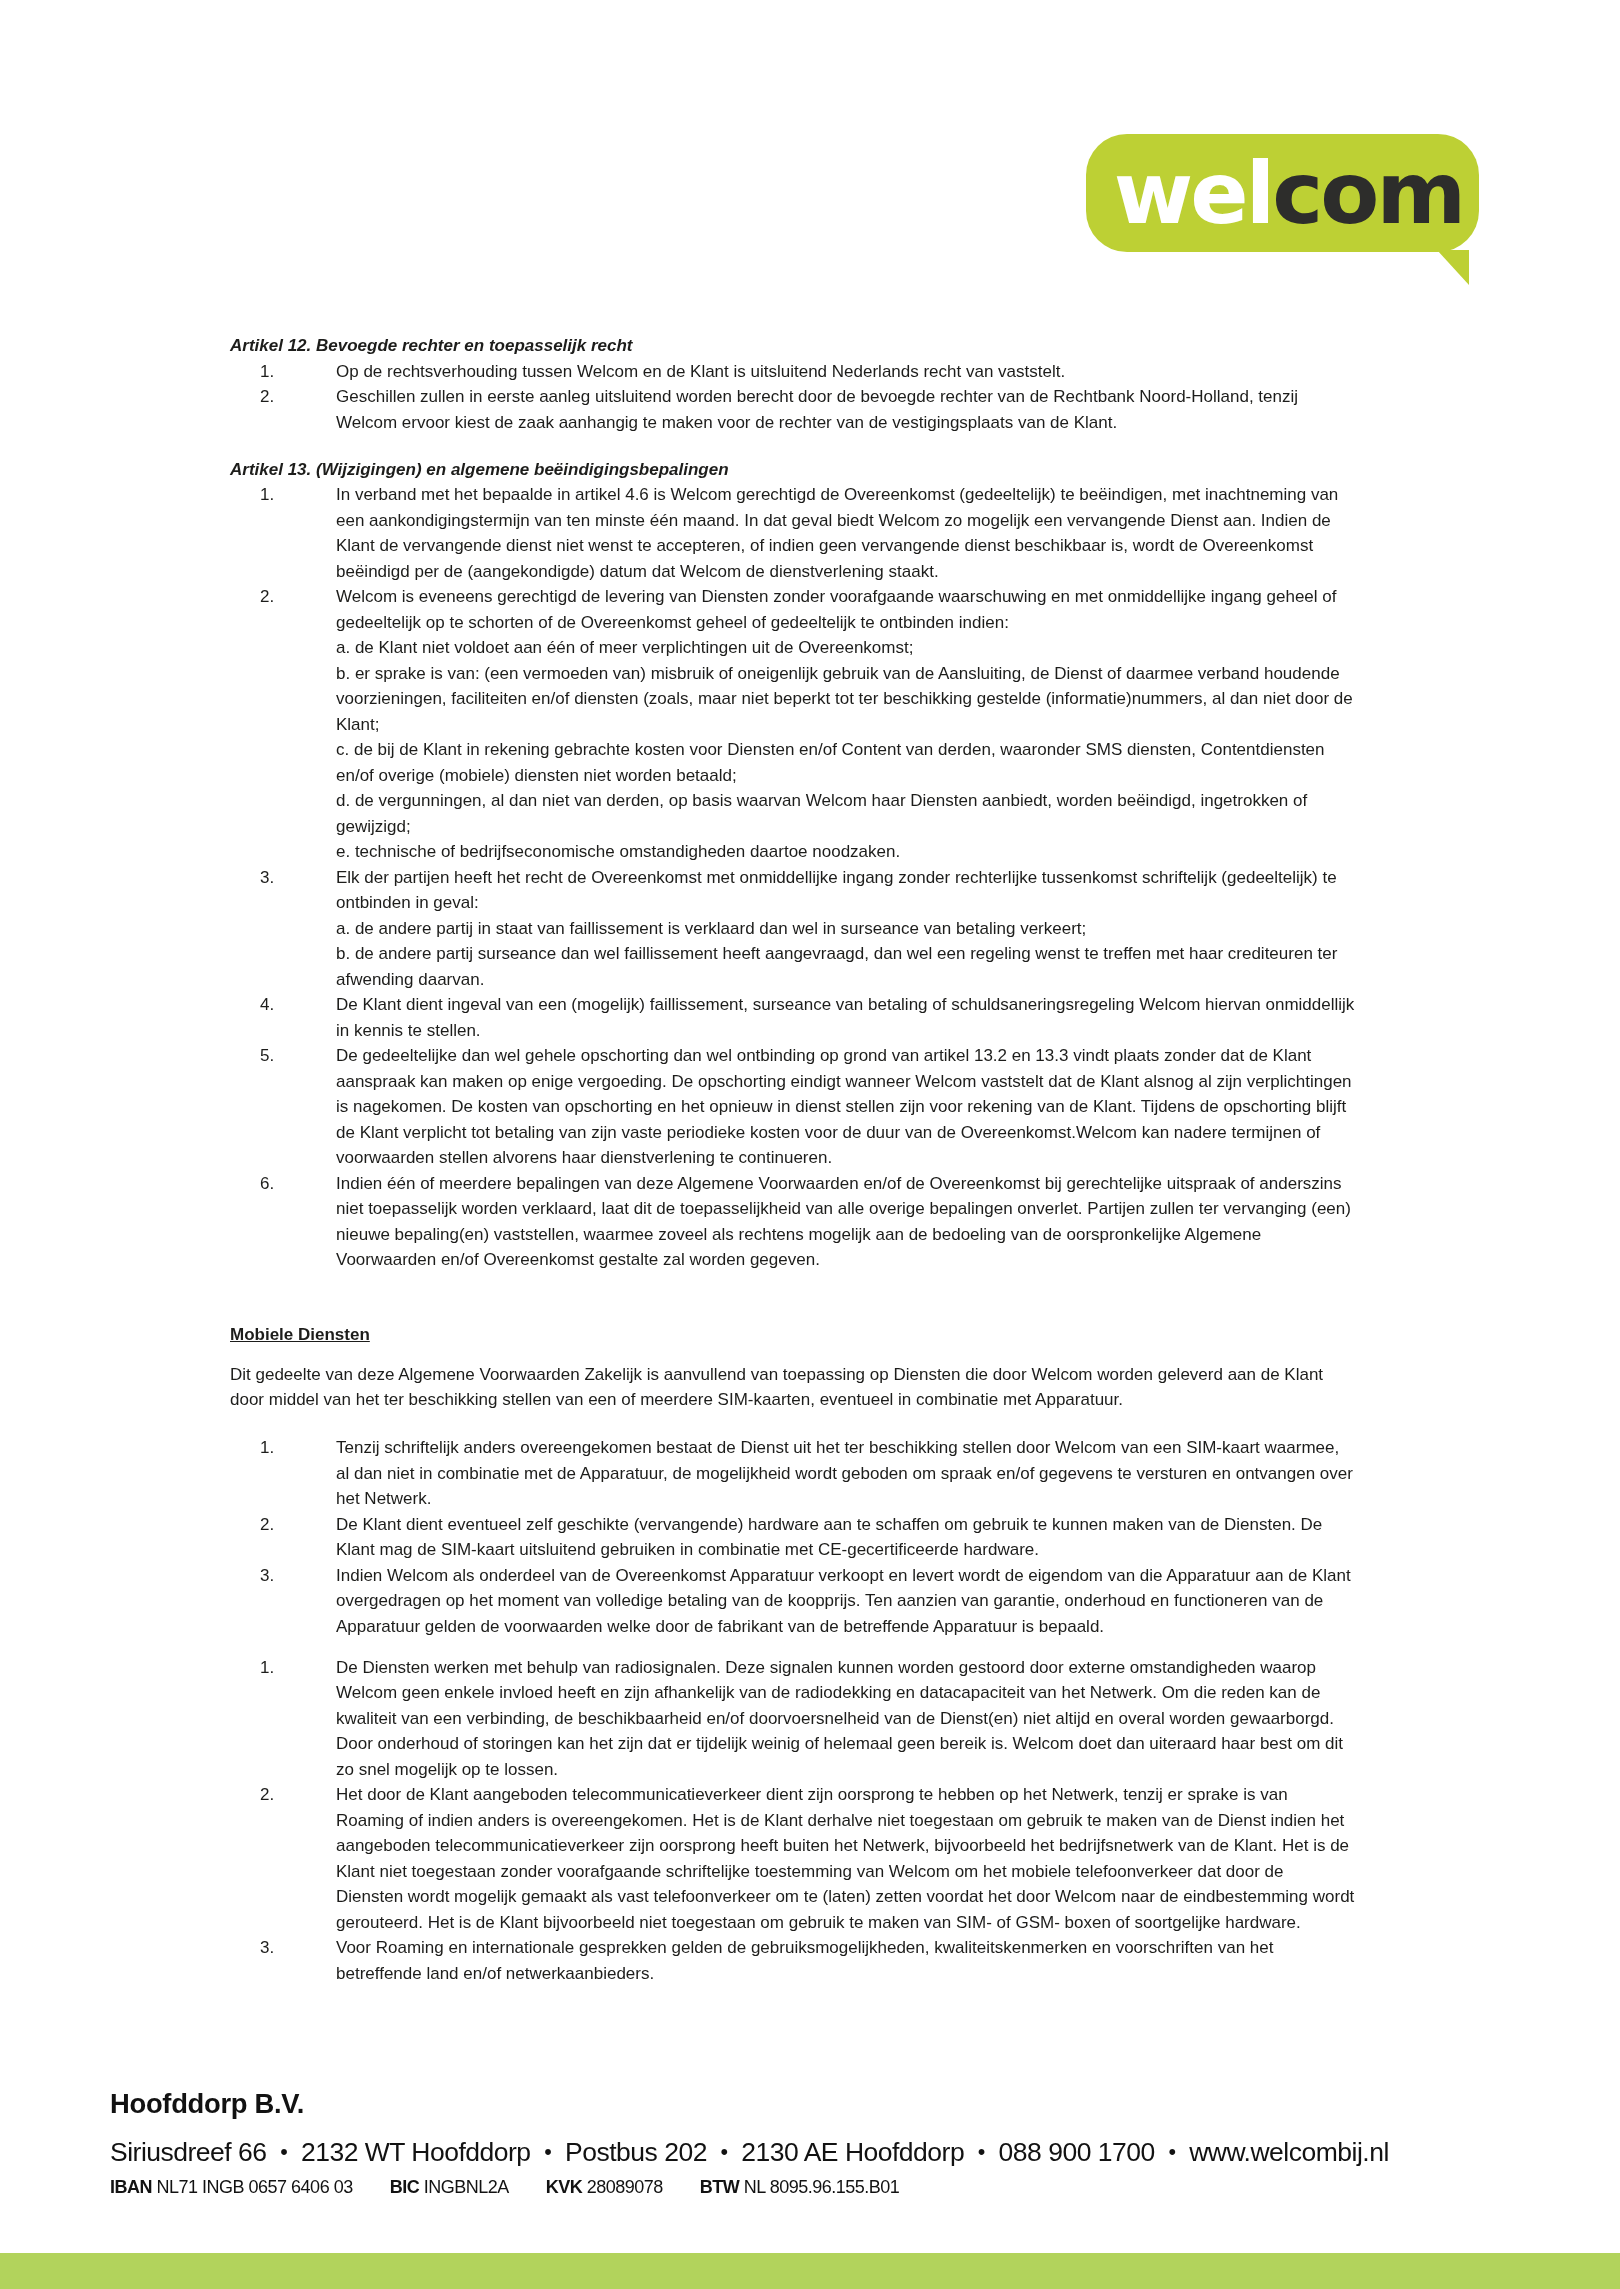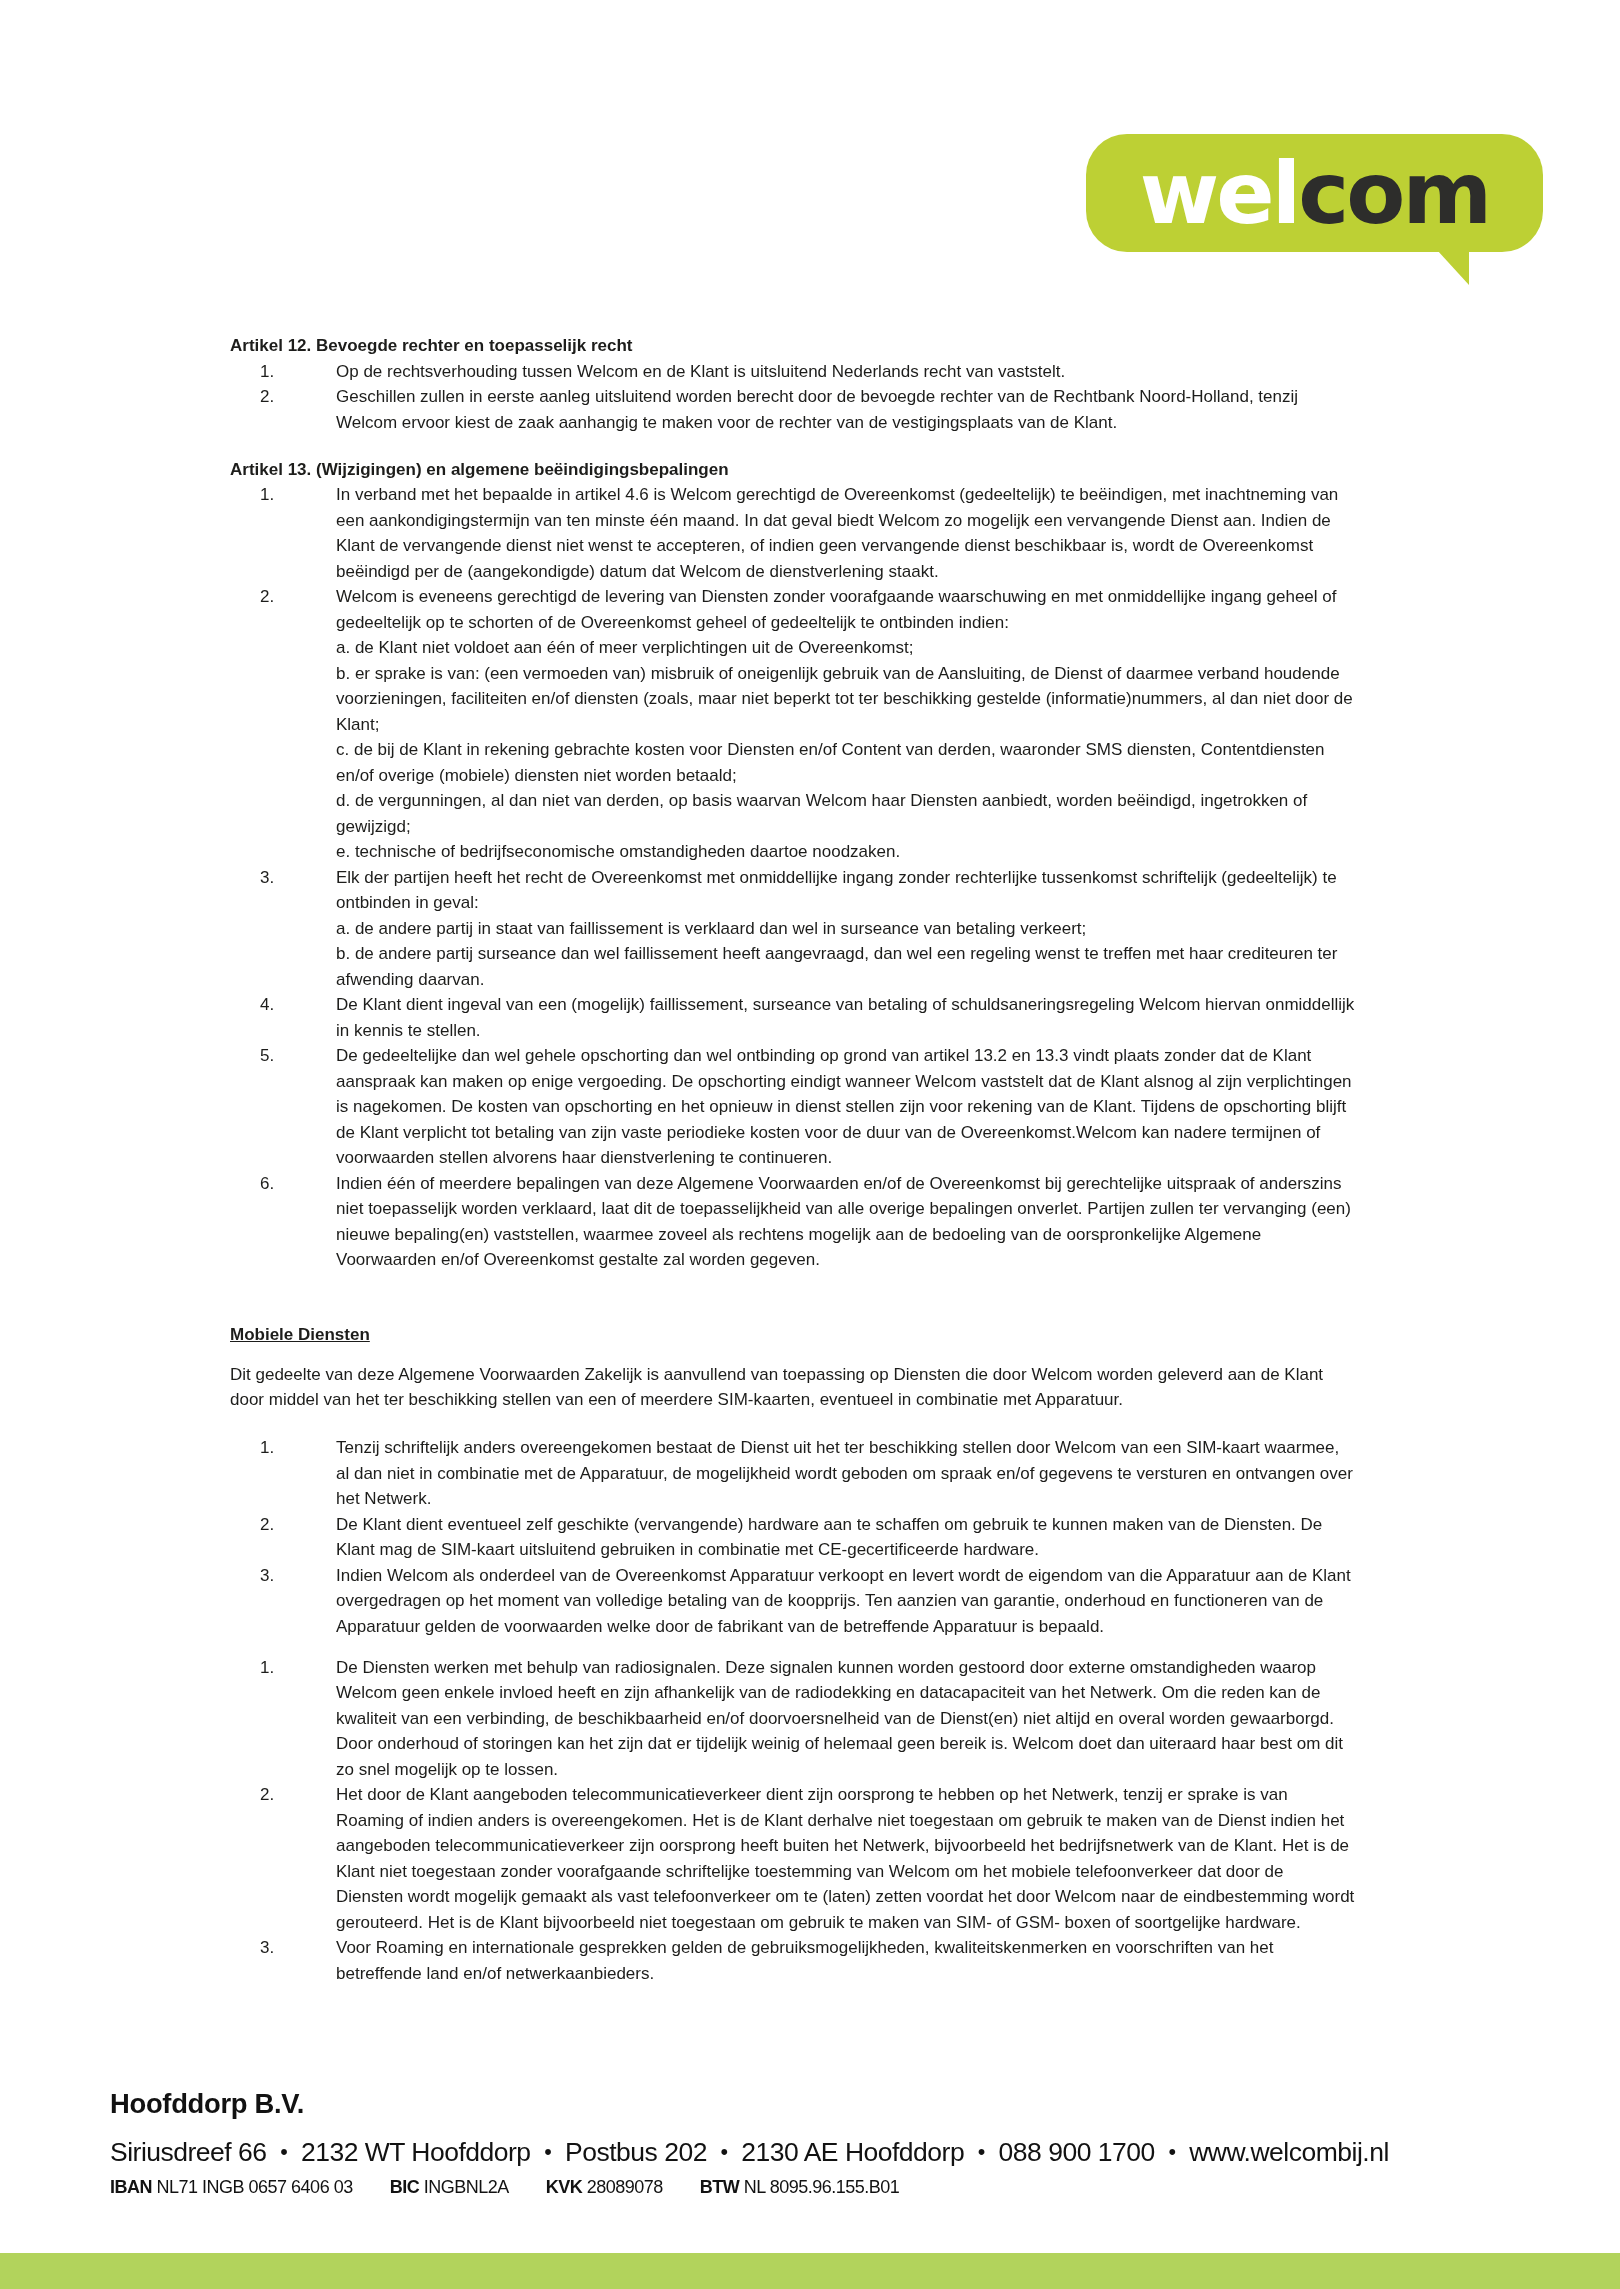--- a/index.html
+++ b/index.html
@@ -8,43 +8,43 @@
     background: #ffffff;
     font-family: "Liberation Sans", sans-serif;
     color: #1d1d1b;
     position: relative;
     overflow: hidden;
   }
 
   
   .logo { position: absolute; left: 1086px; top: 134px; width: 419px; height: 118px; }
   .logo-bubble {
-    position: absolute; left: 0; top: 0; width: 457px; height: 118px;
+    position: absolute; left: 0; top: 0; width: 381px; height: 118px;
     background: #bdd034; border-radius: 41px;
-    display: flex; align-items: center; justify-content: center;
+    display: flex; align-items: center; justify-content: center; padding-left: 12px;
   }
   .logo-tail {
     position: absolute; right: 36px; top: 116px; width: 32px; height: 35px;
     background: #bdd034;
     clip-path: polygon(0 0, 100% 0, 100% 100%);
   }
   .logo-text {
     font-size: 86px; font-weight: bold; letter-spacing: -2.9px;
     line-height: 118px; white-space: nowrap;
     font-family: "DejaVu Sans", sans-serif;
   }
   .logo-wel { color: #ffffff; }
   .logo-com { color: #2d2d2b; }
 
   
   .content {
     position: absolute; left: 230px; top: 333px; width: 1125px;
     font-size: 17px; line-height: 25.5px;
   }
-  .article-heading { font-weight: bold; }
+  .article-heading { font-weight: bold; font-style: italic; }
   .item { display: flex; }
   .item-num { flex: 0 0 106px; padding-left: 30px; box-sizing: border-box; }
   .item-text { flex: 1 1 auto; white-space: pre-line; }
 
   .sec-art13 { margin-top: 21.6px; }
   .sec-mobiele { margin-top: 49px; }
   .mobiele-heading { font-weight: bold; text-decoration: underline; }
   .intro-para { margin-top: 14.7px; }
   .sec-art14 { margin-top: 22.5px; }
   .sec-art15 { margin-top: 15.7px; }

